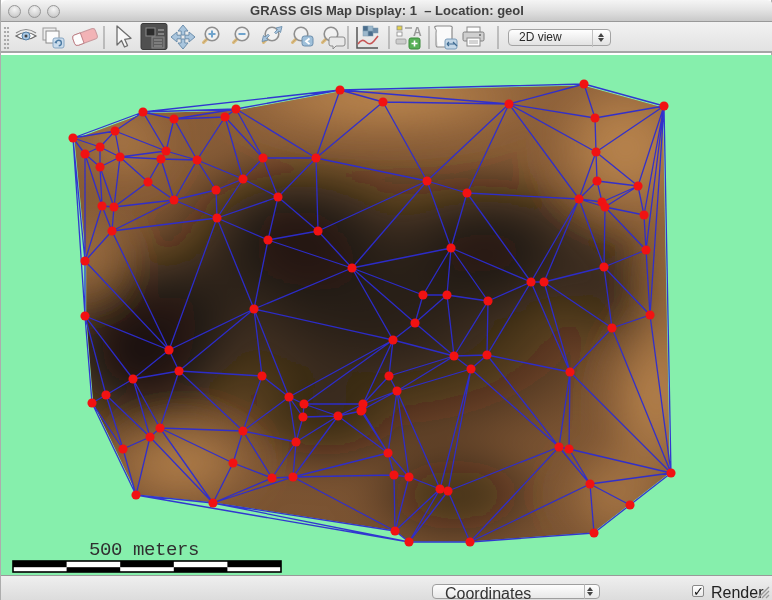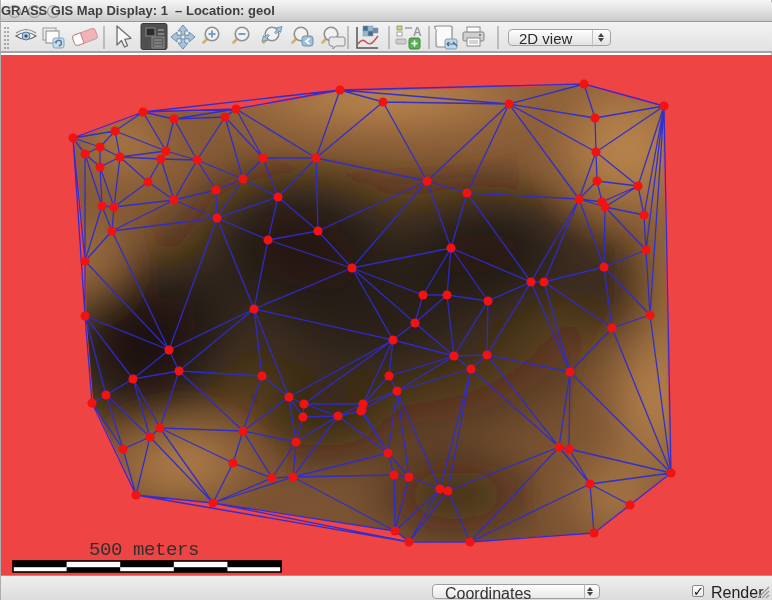--- a/index.html
+++ b/index.html
@@ -2,40 +2,40 @@
 <html><head><meta charset="utf-8"><style>
 *{margin:0;padding:0;box-sizing:border-box}
 html,body{width:772px;height:600px;overflow:hidden;font-family:"Liberation Sans",sans-serif;background:#fff}
 #win{position:relative;width:772px;height:600px;border-left:1px solid #adadad;border-right:1px solid #adadad}
 
 #title{position:absolute;left:0;top:0;width:772px;height:22px;
  background:linear-gradient(#f5f5f5,#e4e4e4 45%,#c9c9c9);border-bottom:1px solid #999;
  border-radius:6px 6px 0 0}
 .tl{position:absolute;top:5px;width:13px;height:13px;border-radius:50%;
  background:radial-gradient(circle at 50% 30%,#f5f5f5,#d2d2d2 65%,#b5b5b5);border:1px solid #979797}
-#title .t{position:absolute;top:3px;left:0;width:100%;font-size:13px;font-weight:bold;color:#404040}
+#title .t{position:absolute;top:3px;left:0;width:100%;text-align:center;font-size:13px;font-weight:bold;color:#404040}
 
 #tb{position:absolute;left:0;top:22px;width:772px;height:31px;
  background:linear-gradient(#f2f2f2,#e2e2e2);border-bottom:2px solid #a5a5a5}
 
-#map{position:absolute;left:0;top:55px;width:772px;height:520px;background:#ef4444}
+#map{position:absolute;left:0;top:55px;width:772px;height:520px;background:#86efac}
 
 #sb{position:absolute;left:0;top:575px;width:772px;height:25px;
  background:linear-gradient(#efefef,#dcdcdc);border-top:1px solid #999}
 #combo{position:absolute;left:431px;top:8px;width:168px;height:15px;border:1px solid #9e9e9e;border-radius:4px;
  background:linear-gradient(#fdfdfd,#e8e8e8);font-size:16px;color:#333}
 #combo .lbl{position:absolute;left:12px;top:0px}
 #combo .st{position:absolute;right:14px;top:-1px;width:1px;height:15px;background:#b5b5b5}
 #combo .au{top:2px}#combo .ad{bottom:2px}
 #cb{position:absolute;left:691px;top:9px;width:12px;height:12px;border:1px solid #8a8a8a;border-radius:2px;
  background:linear-gradient(#fff,#e9e9e9);font-size:13px;line-height:11px;color:#111;text-align:center}
 #sb .rlbl{position:absolute;left:710px;top:8px;font-size:16px;color:#222}
 
 #dd{position:absolute;left:507px;top:7px;width:103px;height:17px;border:1px solid #a3a3a3;border-radius:4px;
- background:linear-gradient(#ffffff,#e2e2e2);font-size:15px;color:#2a2a2a}
+ background:linear-gradient(#ffffff,#e2e2e2);font-size:12px;color:#2a2a2a}
 #dd .lbl{position:absolute;left:10px;top:0px}
 #dd .st{position:absolute;right:17px;top:0;width:1px;height:17px;background:#c0c0c0}
 .arr{position:absolute;right:6px;width:0;height:0;border-left:3.5px solid transparent;border-right:3.5px solid transparent}
 .au{top:3px;border-bottom:4.5px solid #444}
 .ad{bottom:3px;border-top:4.5px solid #444}
 </style></head><body>
 <div id="win">
  <div id="title">
   <div class="tl" style="left:6.5px"></div>
   <div class="tl" style="left:26.5px"></div>

